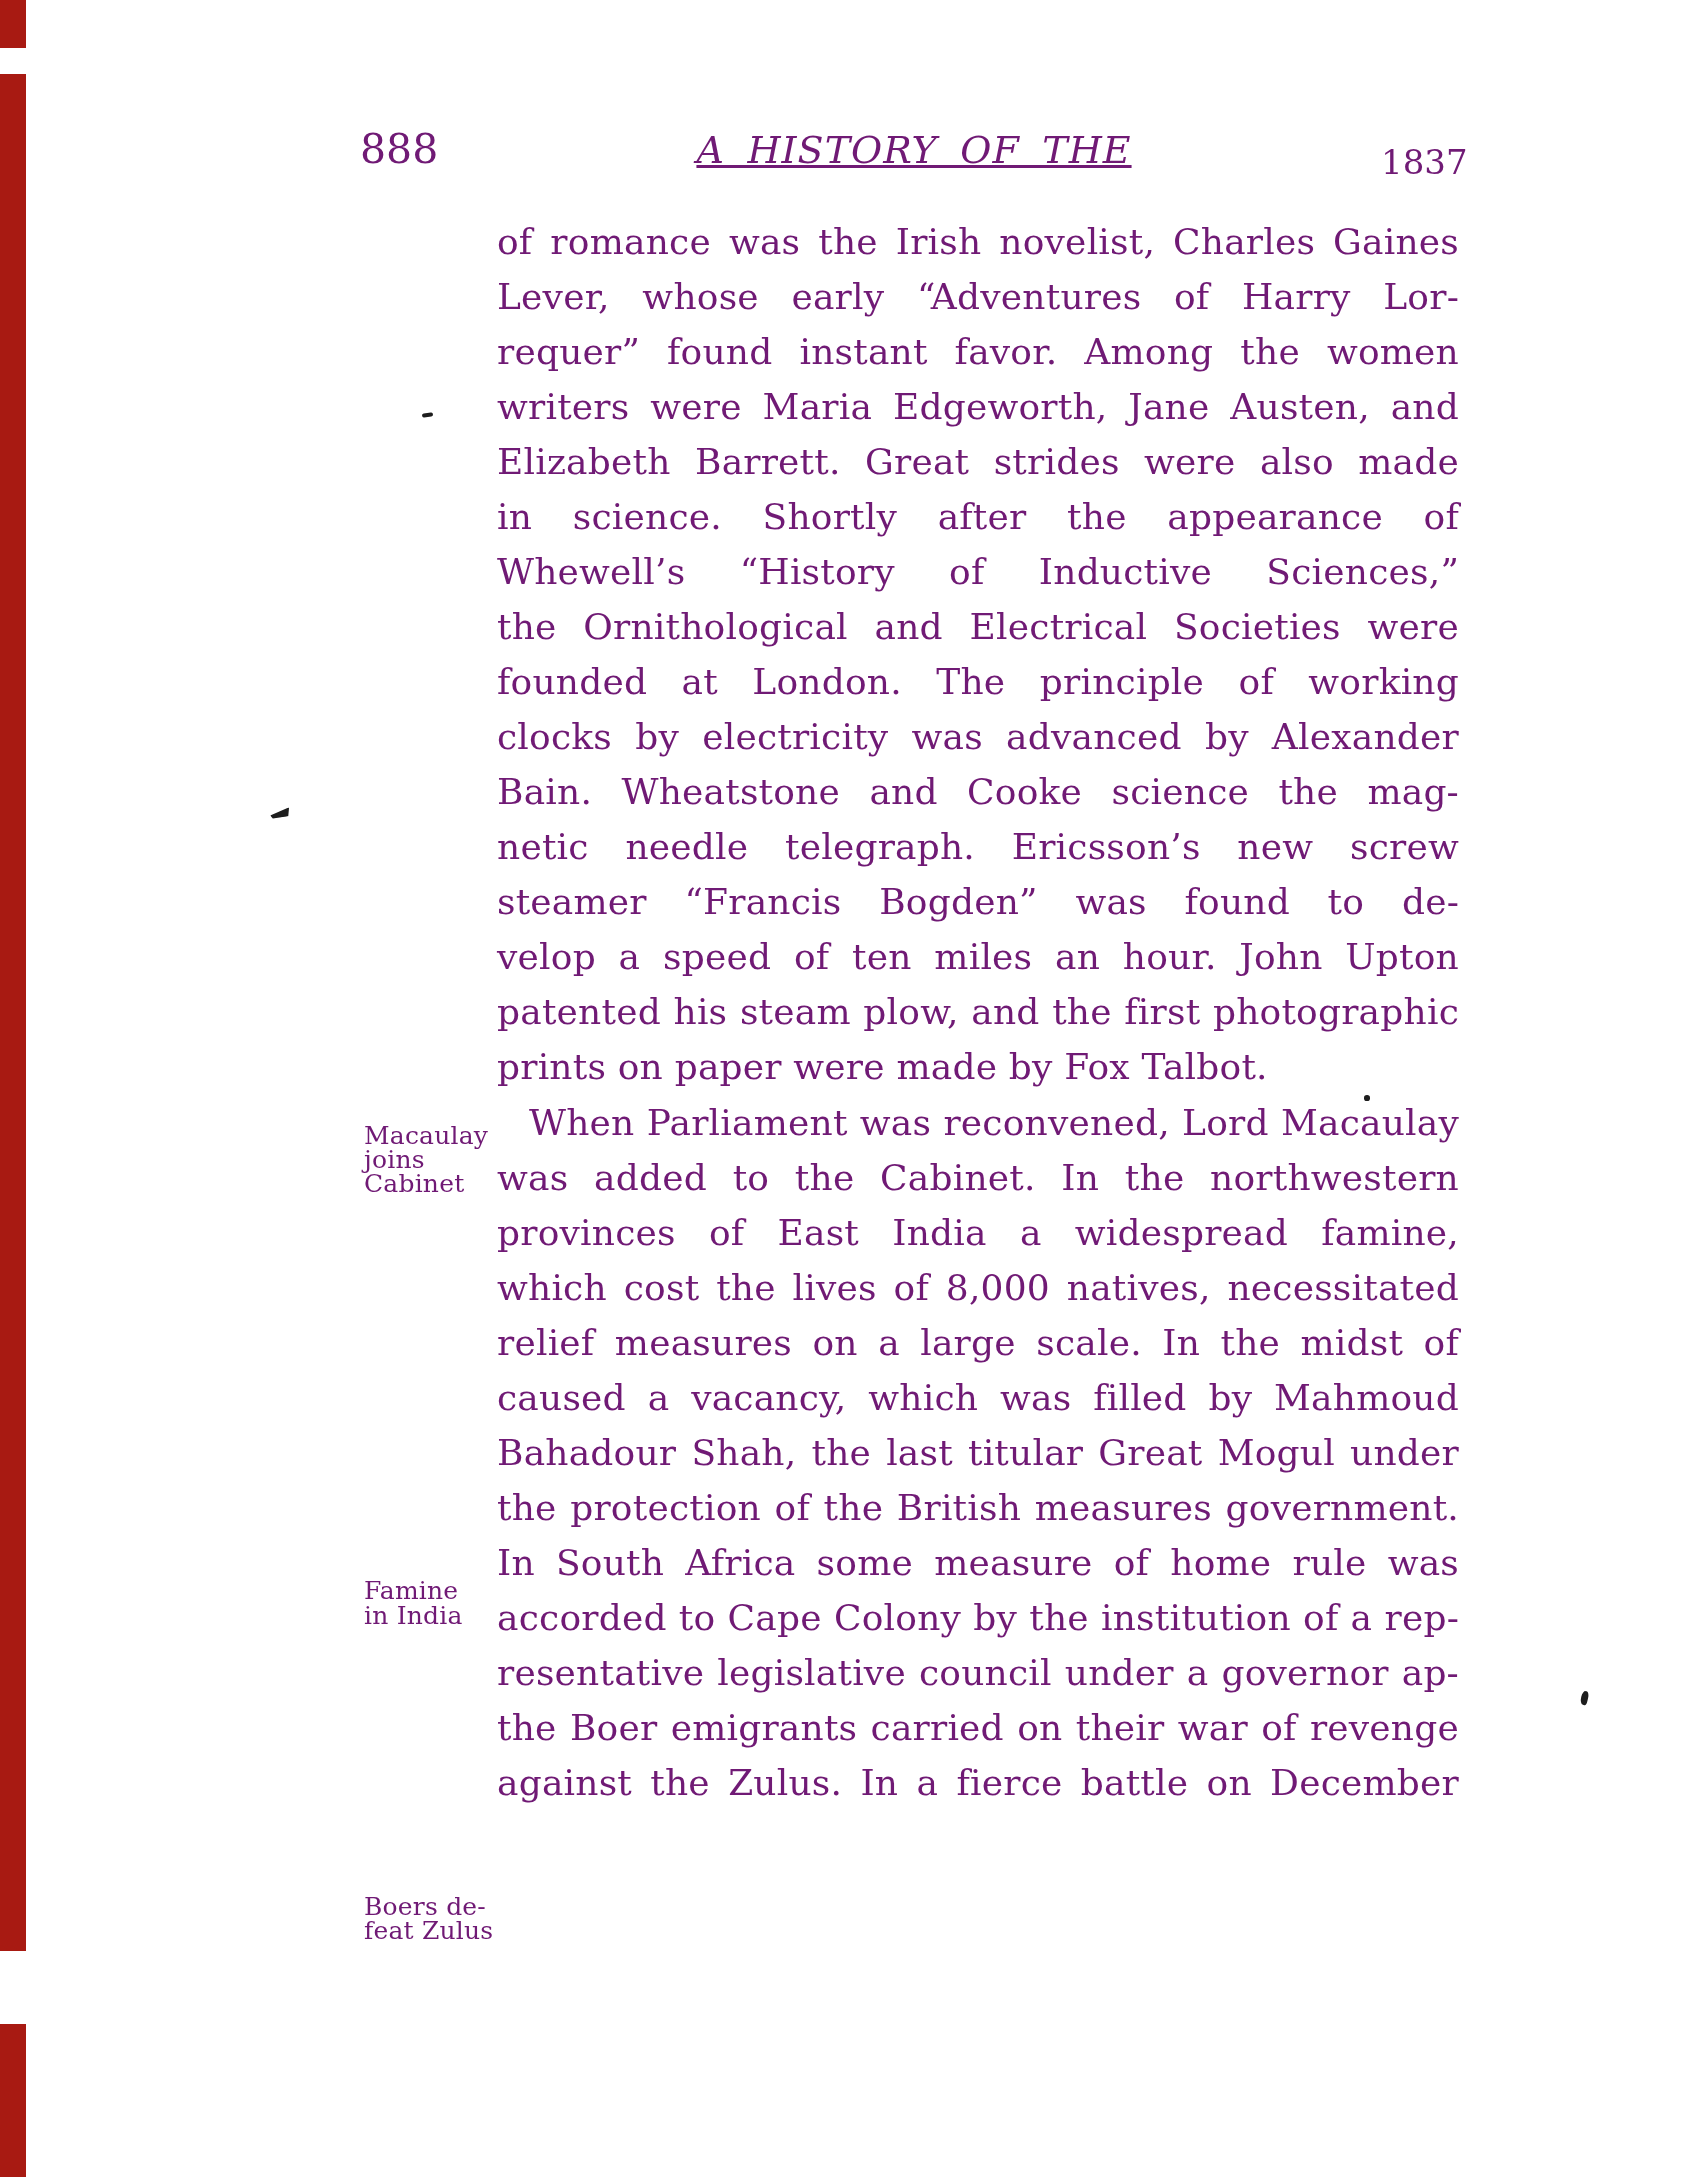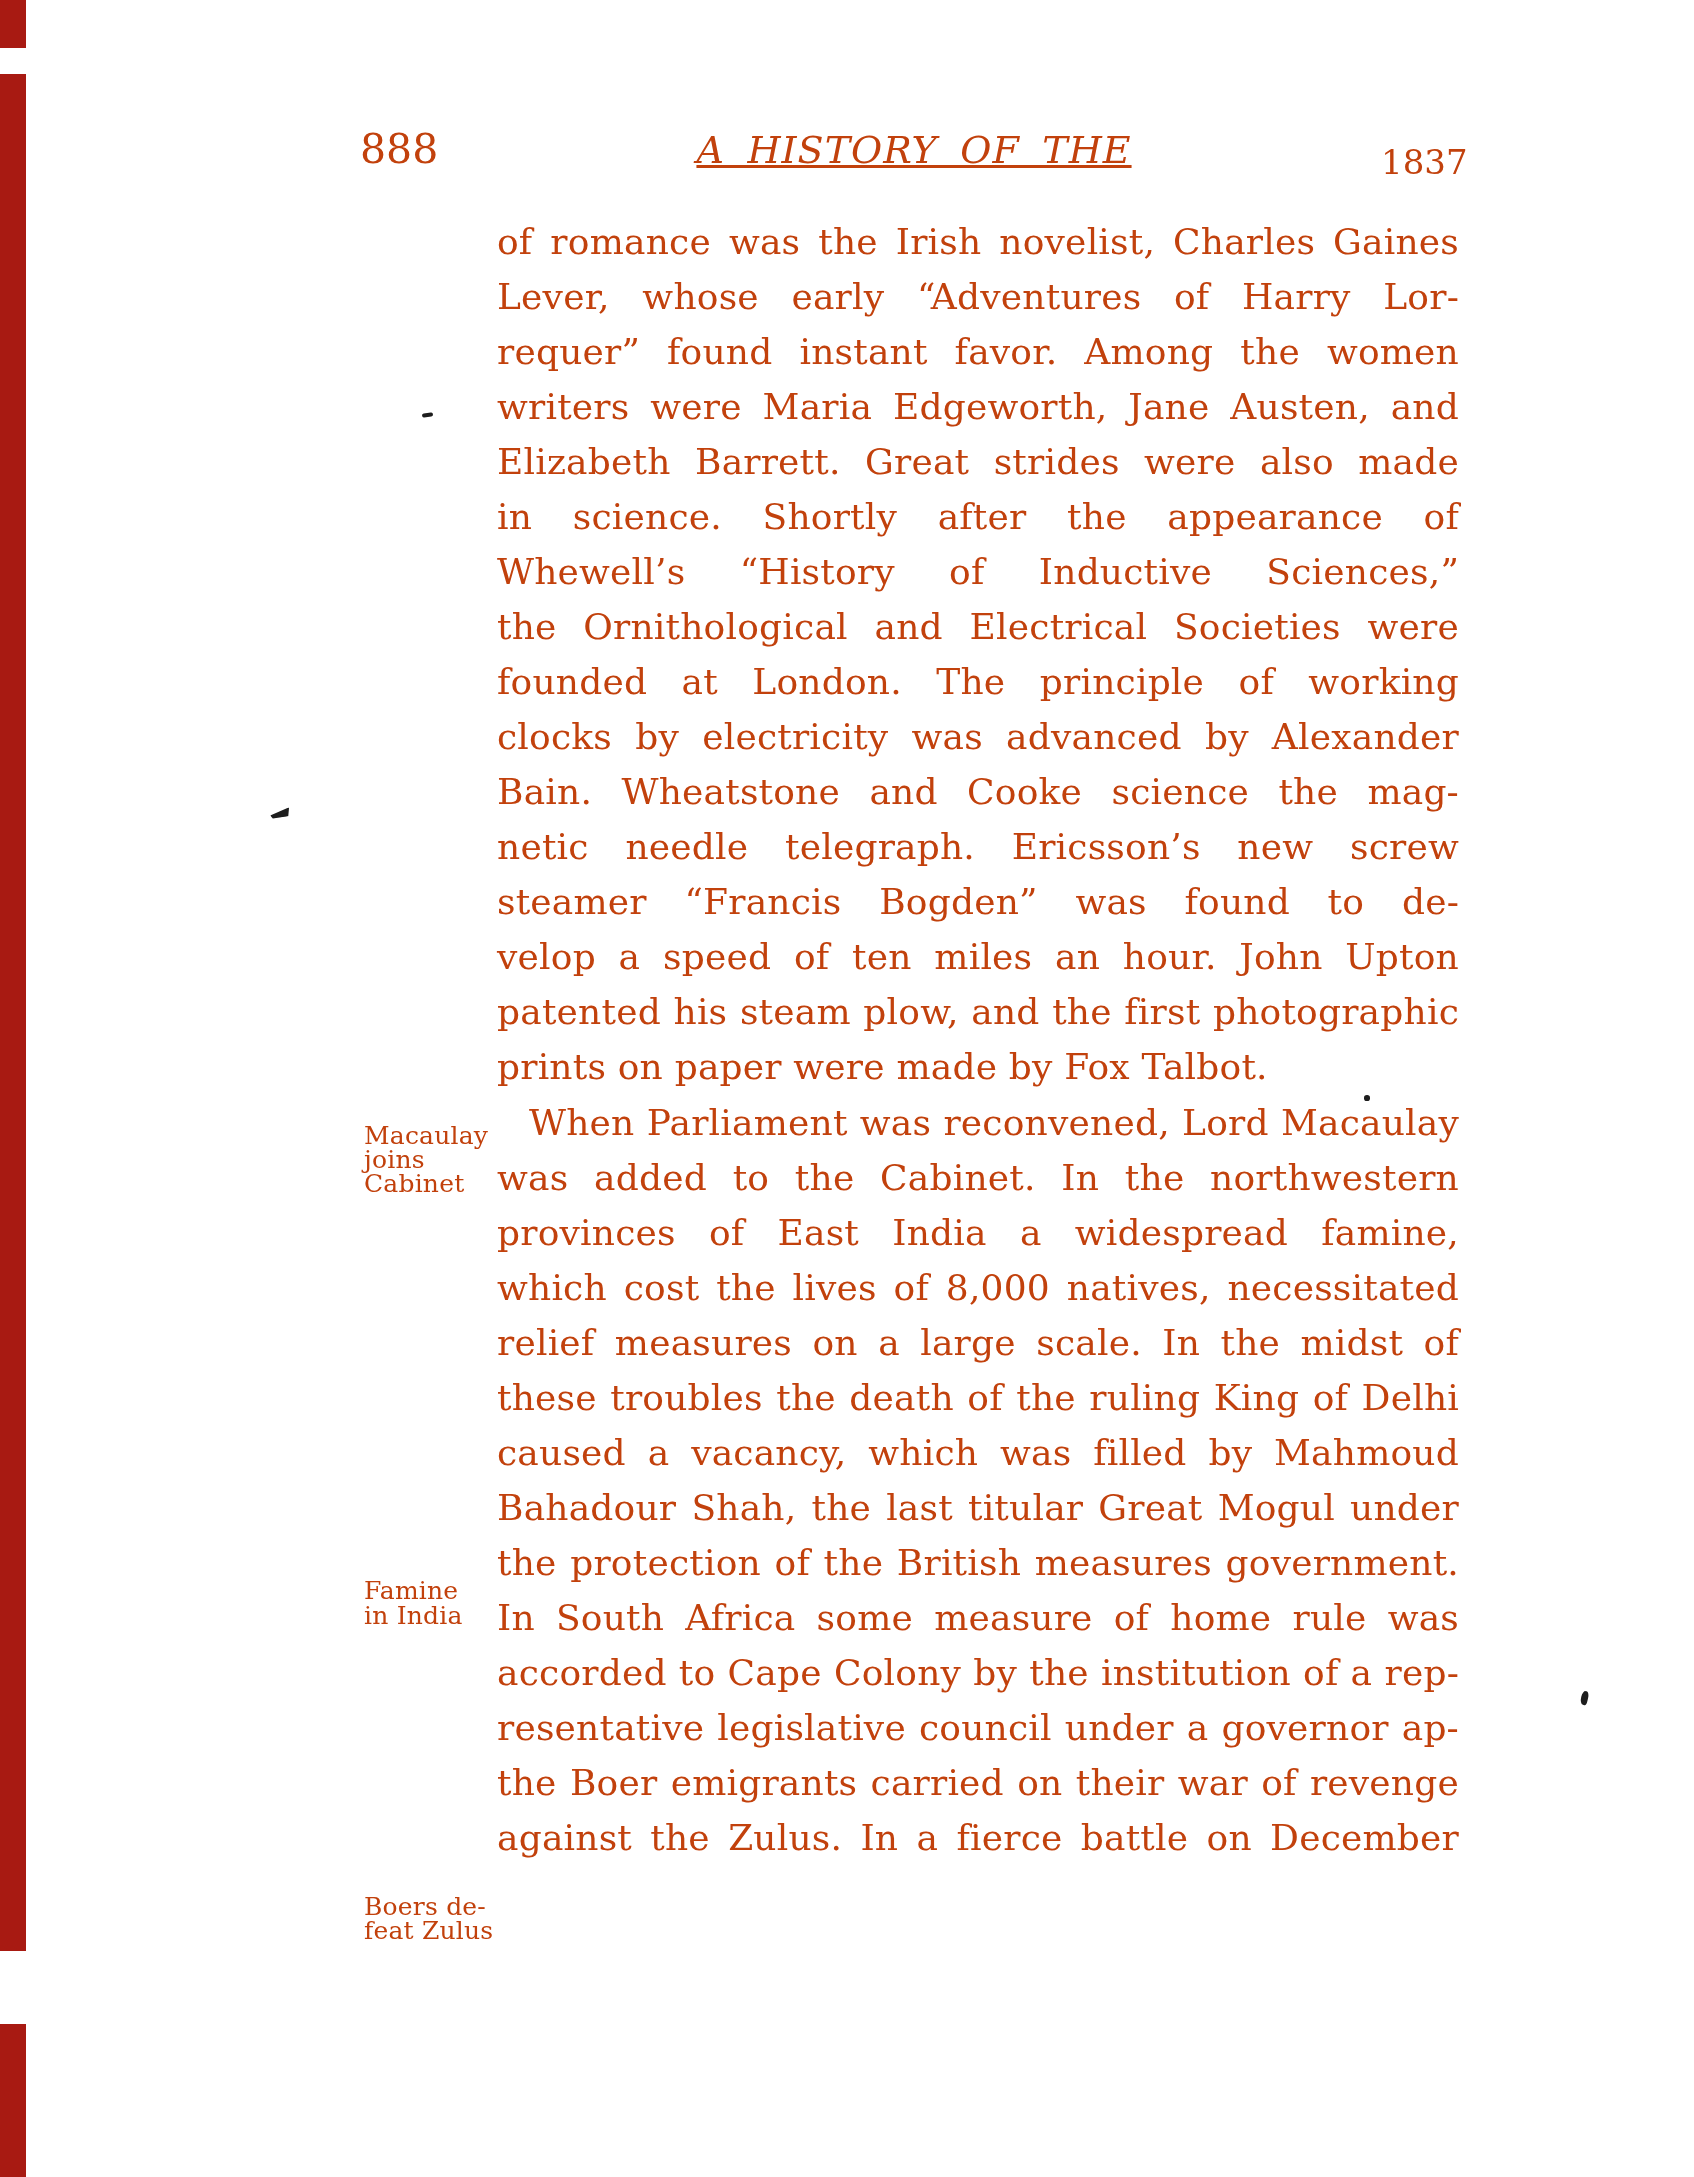--- a/index.html
+++ b/index.html
@@ -74,21 +74,21 @@
   
   .speck{position:absolute;background:#1d1d1d;}
   .speck.dash-1{left:422px;top:413px;width:10.5px;height:3.8px;border-radius:1.9px;transform:rotate(-8deg);}
   .speck.tick-1{left:270px;top:809px;width:20px;height:8.6px;clip-path:polygon(0 55%,100% 0,88% 100%,10% 95%);transform:rotate(-10deg);}
   .speck.dot-1{left:1364px;top:1095px;width:5.7px;height:5.7px;border-radius:50%;}
   .speck.comma-1{left:1581px;top:1691px;width:6.7px;height:14.3px;border-radius:60% 60% 40% 70%;transform:rotate(14deg);}
 </style>
 </head>
 <body>
 
-<div class="page" style="--accent: #a81a12; color: #c2410c; background: rgb(255, 255, 255);">
+<div class="page" style="--accent: #a81a12; color: #701a75; background: rgb(255, 255, 255);">
 
   <div class="edge-bar seg1"></div>
   <div class="edge-bar seg2"></div>
   <div class="edge-bar seg3"></div>
 
   <div class="page-number">888</div>
   <div class="running-title">A HISTORY OF THE</div>
   <div class="page-year">1837</div>
 
   <main class="text-block">
@@ -109,21 +109,20 @@
       <div class="line">velop a speed of ten miles an hour. John Upton</div>
       <div class="line">patented his steam plow, and the first photographic</div>
       <div class="line flush-last">prints on paper were made by Fox Talbot.</div>
     </div>
     <div class="para">
       <div class="line indent">When Parliament was reconvened, Lord Macaulay</div>
       <div class="line">was added to the Cabinet. In the northwestern</div>
       <div class="line">provinces of East India a widespread famine,</div>
       <div class="line">which cost the lives of 8,000 natives, necessitated</div>
       <div class="line">relief measures on a large scale. In the midst of</div>
-      <div class="line">these troubles the death of the ruling King of Delhi</div>
       <div class="line">caused a vacancy, which was filled by Mahmoud</div>
       <div class="line">Bahadour Shah, the last titular Great Mogul under</div>
       <div class="line">the protection of the British measures government.</div>
       <div class="line">In South Africa some measure of home rule was</div>
       <div class="line">accorded to Cape Colony by the institution of a rep-</div>
       <div class="line">resentative legislative council under a governor ap-</div>
       <div class="line">the Boer emigrants carried on their war of revenge</div>
       <div class="line">against the Zulus. In a fierce battle on December</div>
     </div>
   </main>

